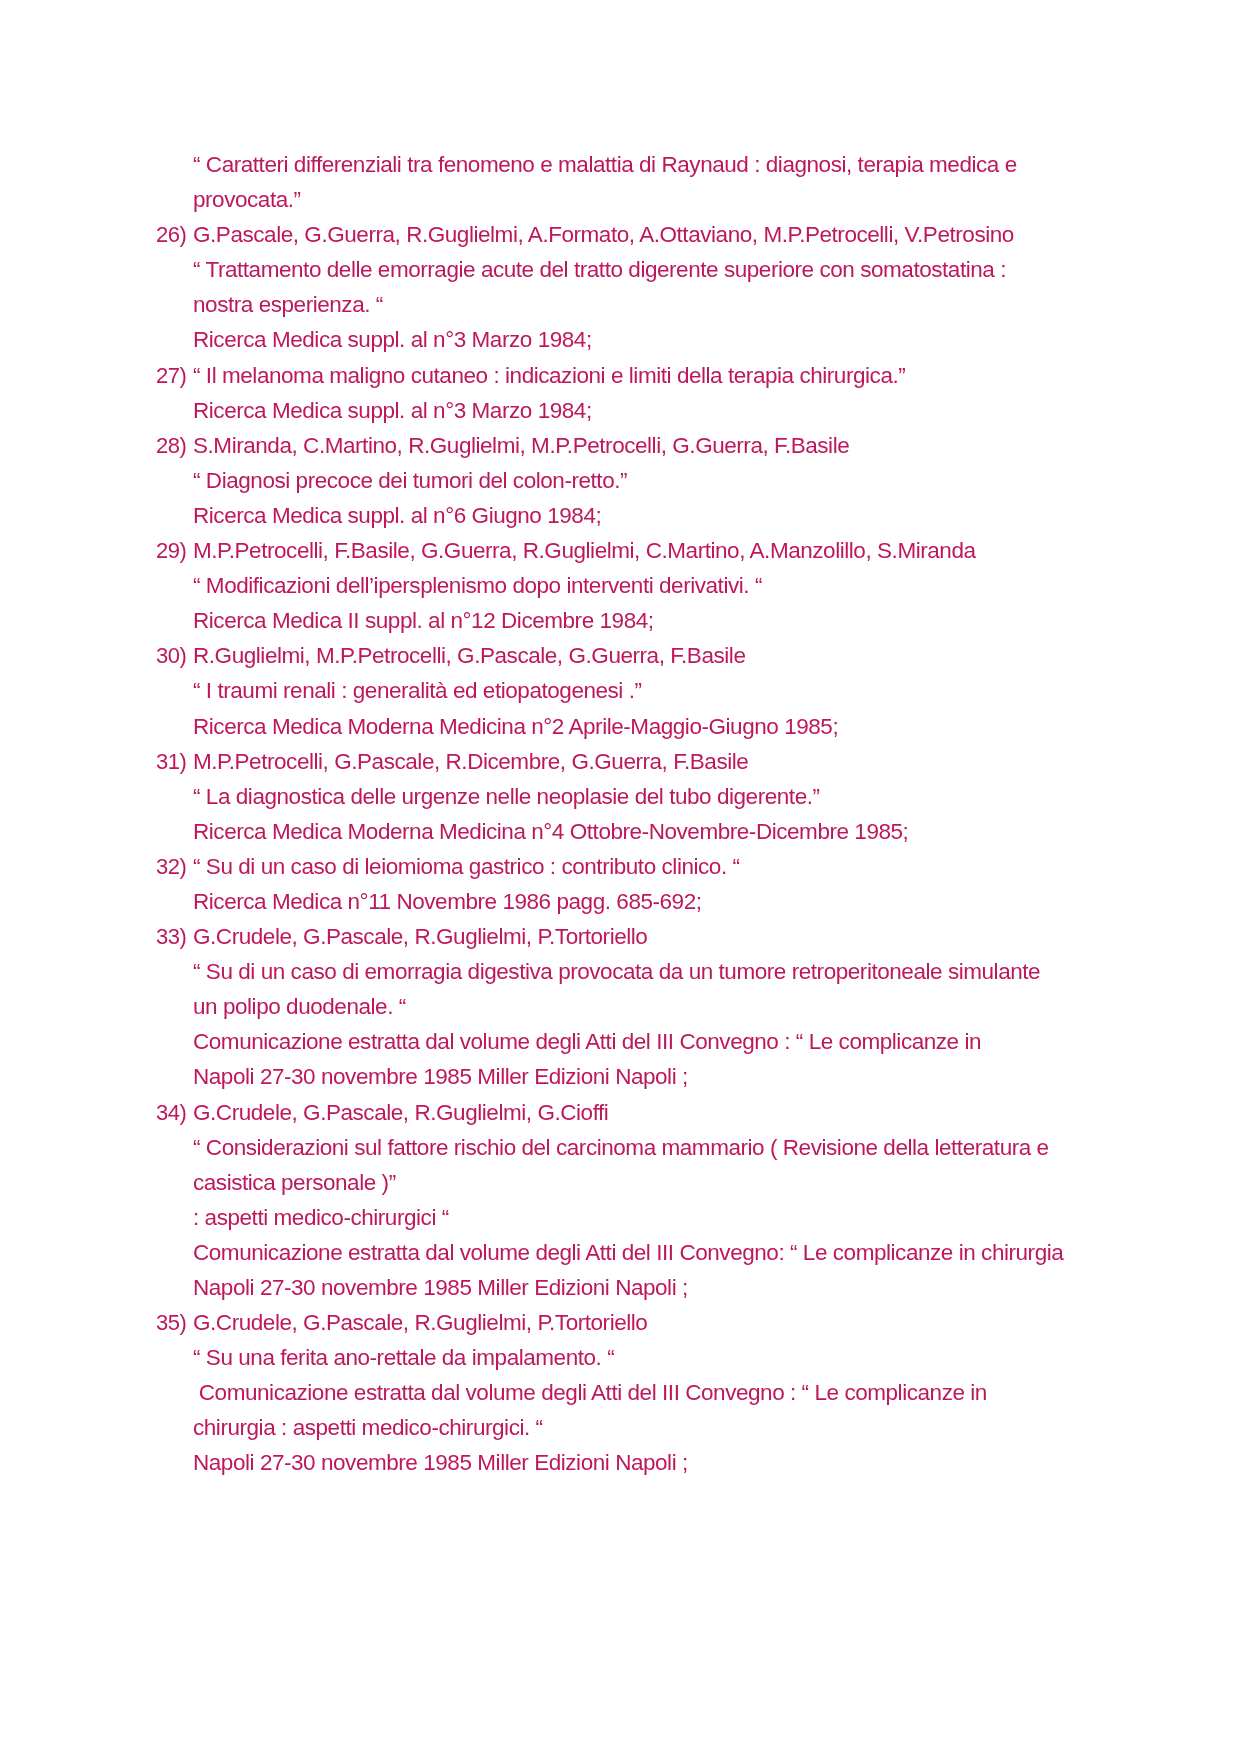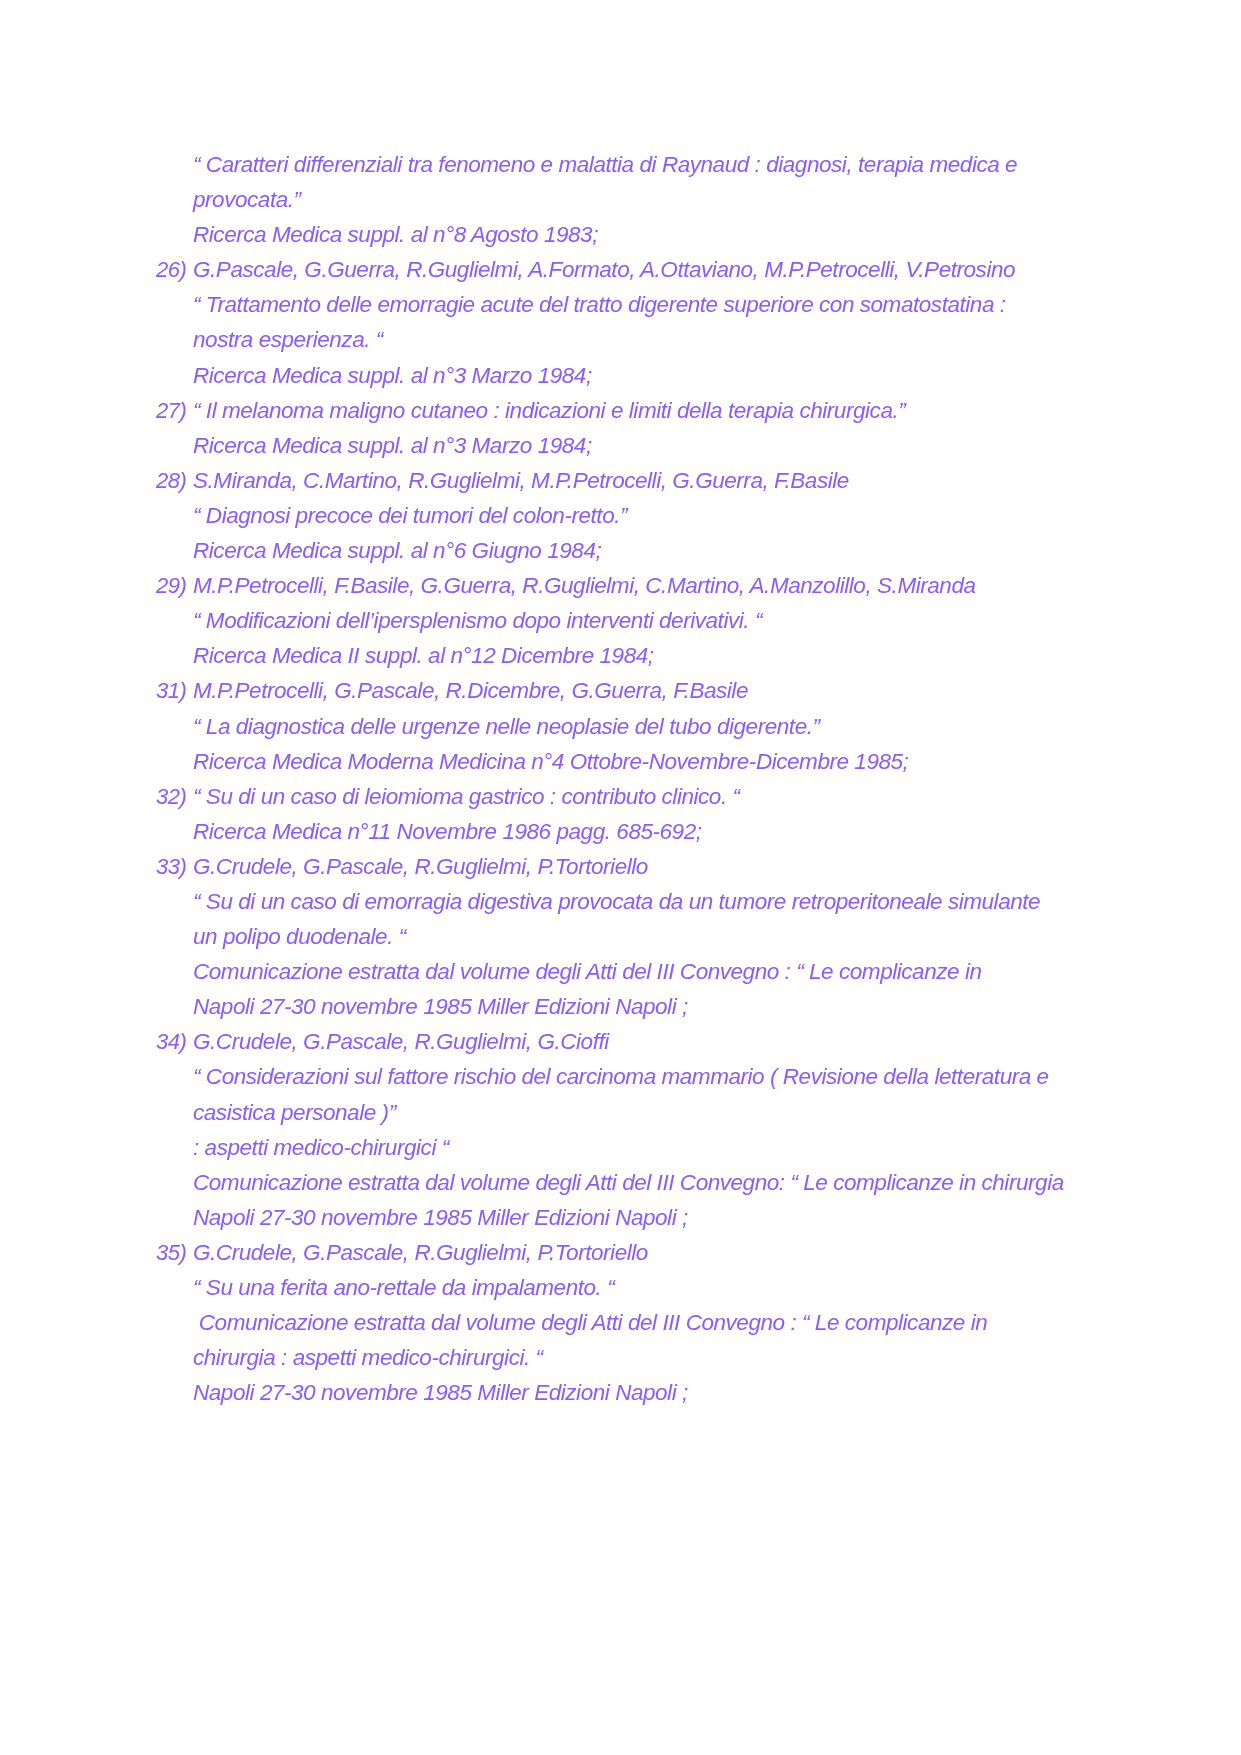--- a/index.html
+++ b/index.html
@@ -7,22 +7,21 @@
     padding: 0;
     background: #ffffff;
   }
   .page {
     position: relative;
     width: 1241px;
     height: 1755px;
     background: #ffffff;
     overflow: hidden;
     font-family: "Liberation Sans", "DejaVu Sans", sans-serif;
-    color: #8b5cf6;
-    font-style: italic;
+    color: #be185d;
   }
   .ref-list {
     position: absolute;
     top: 147px;
     left: 0;
     right: 0;
   }
   .ref-item {
     position: relative;
     padding-left: 193px;
@@ -45,21 +44,20 @@
   }
 </style>
 </head>
 <body>
 
 <div class="page">
   <div class="ref-list">
       <div class="ref-item">
         <div class="ref-line">“ Caratteri differenziali tra fenomeno e malattia di Raynaud : diagnosi, terapia medica e</div>
         <div class="ref-line">provocata.”</div>
-        <div class="ref-line">Ricerca Medica suppl. al n°8 Agosto 1983;</div>
       </div>
       <div class="ref-item">
         <span class="ref-num">26)</span>
         <div class="ref-line">G.Pascale, G.Guerra, R.Guglielmi, A.Formato, A.Ottaviano, M.P.Petrocelli, V.Petrosino</div>
         <div class="ref-line">“ Trattamento delle emorragie acute del tratto digerente superiore con somatostatina :</div>
         <div class="ref-line">nostra esperienza. “</div>
         <div class="ref-line">Ricerca Medica suppl. al n°3 Marzo 1984;</div>
       </div>
       <div class="ref-item">
         <span class="ref-num">27)</span>
@@ -70,20 +68,26 @@
         <span class="ref-num">28)</span>
         <div class="ref-line">S.Miranda, C.Martino, R.Guglielmi, M.P.Petrocelli, G.Guerra, F.Basile</div>
         <div class="ref-line">“ Diagnosi precoce dei tumori del colon-retto.”</div>
         <div class="ref-line">Ricerca Medica suppl. al n°6 Giugno 1984;</div>
       </div>
       <div class="ref-item">
         <span class="ref-num">29)</span>
         <div class="ref-line">M.P.Petrocelli, F.Basile, G.Guerra, R.Guglielmi, C.Martino, A.Manzolillo, S.Miranda</div>
         <div class="ref-line">“ Modificazioni dell’ipersplenismo dopo interventi derivativi. “</div>
         <div class="ref-line">Ricerca Medica II suppl. al n°12 Dicembre 1984;</div>
+      </div>
+      <div class="ref-item">
+        <span class="ref-num">30)</span>
+        <div class="ref-line">R.Guglielmi, M.P.Petrocelli, G.Pascale, G.Guerra, F.Basile</div>
+        <div class="ref-line">“ I traumi renali : generalità ed etiopatogenesi .”</div>
+        <div class="ref-line">Ricerca Medica Moderna Medicina n°2 Aprile-Maggio-Giugno 1985;</div>
       </div>
       <div class="ref-item">
         <span class="ref-num">31)</span>
         <div class="ref-line">M.P.Petrocelli, G.Pascale, R.Dicembre, G.Guerra, F.Basile</div>
         <div class="ref-line">“ La diagnostica delle urgenze nelle neoplasie del tubo digerente.”</div>
         <div class="ref-line">Ricerca Medica Moderna Medicina n°4 Ottobre-Novembre-Dicembre 1985;</div>
       </div>
       <div class="ref-item">
         <span class="ref-num">32)</span>
         <div class="ref-line">“ Su di un caso di leiomioma gastrico : contributo clinico. “</div>

